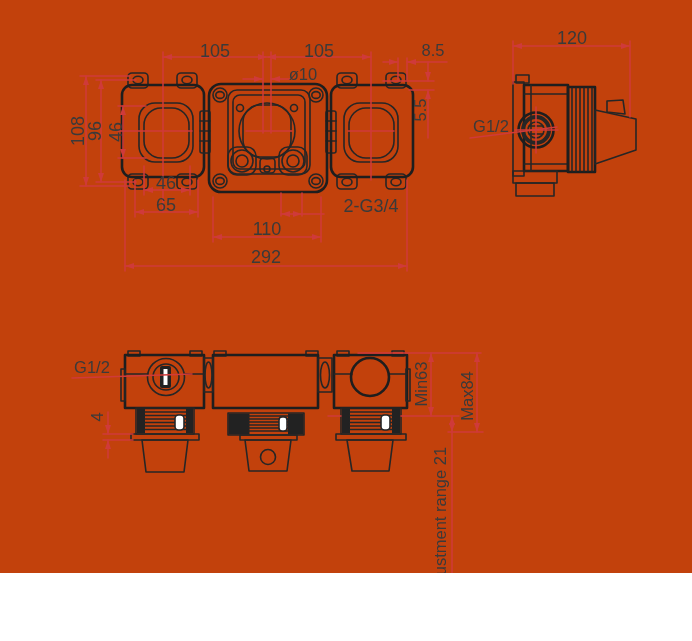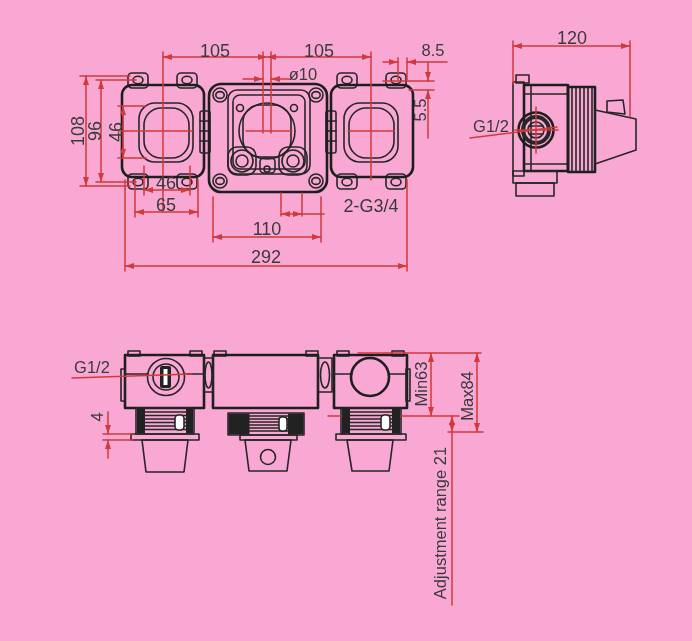--- a/index.html
+++ b/index.html
@@ -1,17 +1,17 @@
 <!DOCTYPE html>
 <html><head>
 <meta charset="utf-8">
 <style>
   html,body { margin:0; padding:0; }
   .page {
-    position:relative; width:692px; height:641px; background:#f9a8d4;
+    position:relative; width:692px; height:573px; background:#c2410c;
     font-family:"Liberation Sans", sans-serif; overflow:hidden;text-align:center;
   }
   svg { display:block; }
   
   .k  { stroke:#262626; fill:none; stroke-width:1.6; stroke-linejoin:round; stroke-linecap:round; }
   .k2 { stroke:#1e1e1e; fill:none; stroke-width:2.6; stroke-linejoin:round; stroke-linecap:round; }
   .kf { fill:#222222; stroke:none; }
   .wf { fill:#ffffff; }
   
   .r  { stroke:#cf3a3a; fill:none; stroke-width:1.5; stroke-linecap:round; }

